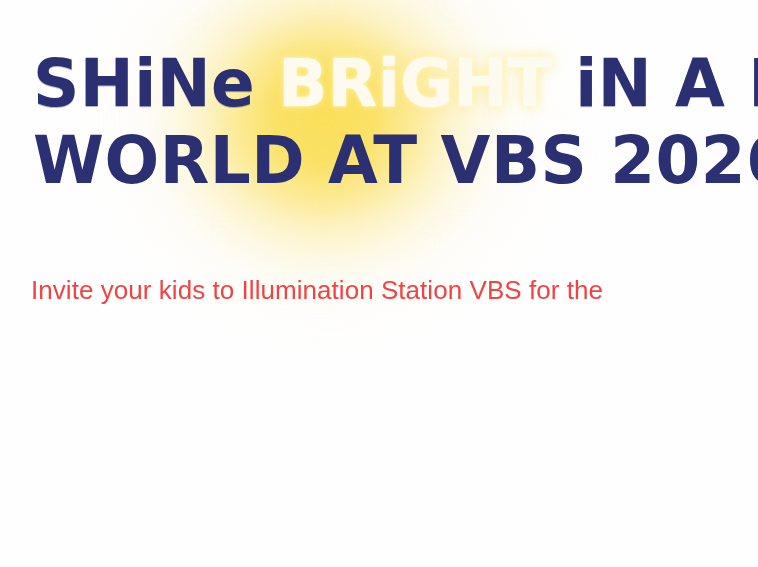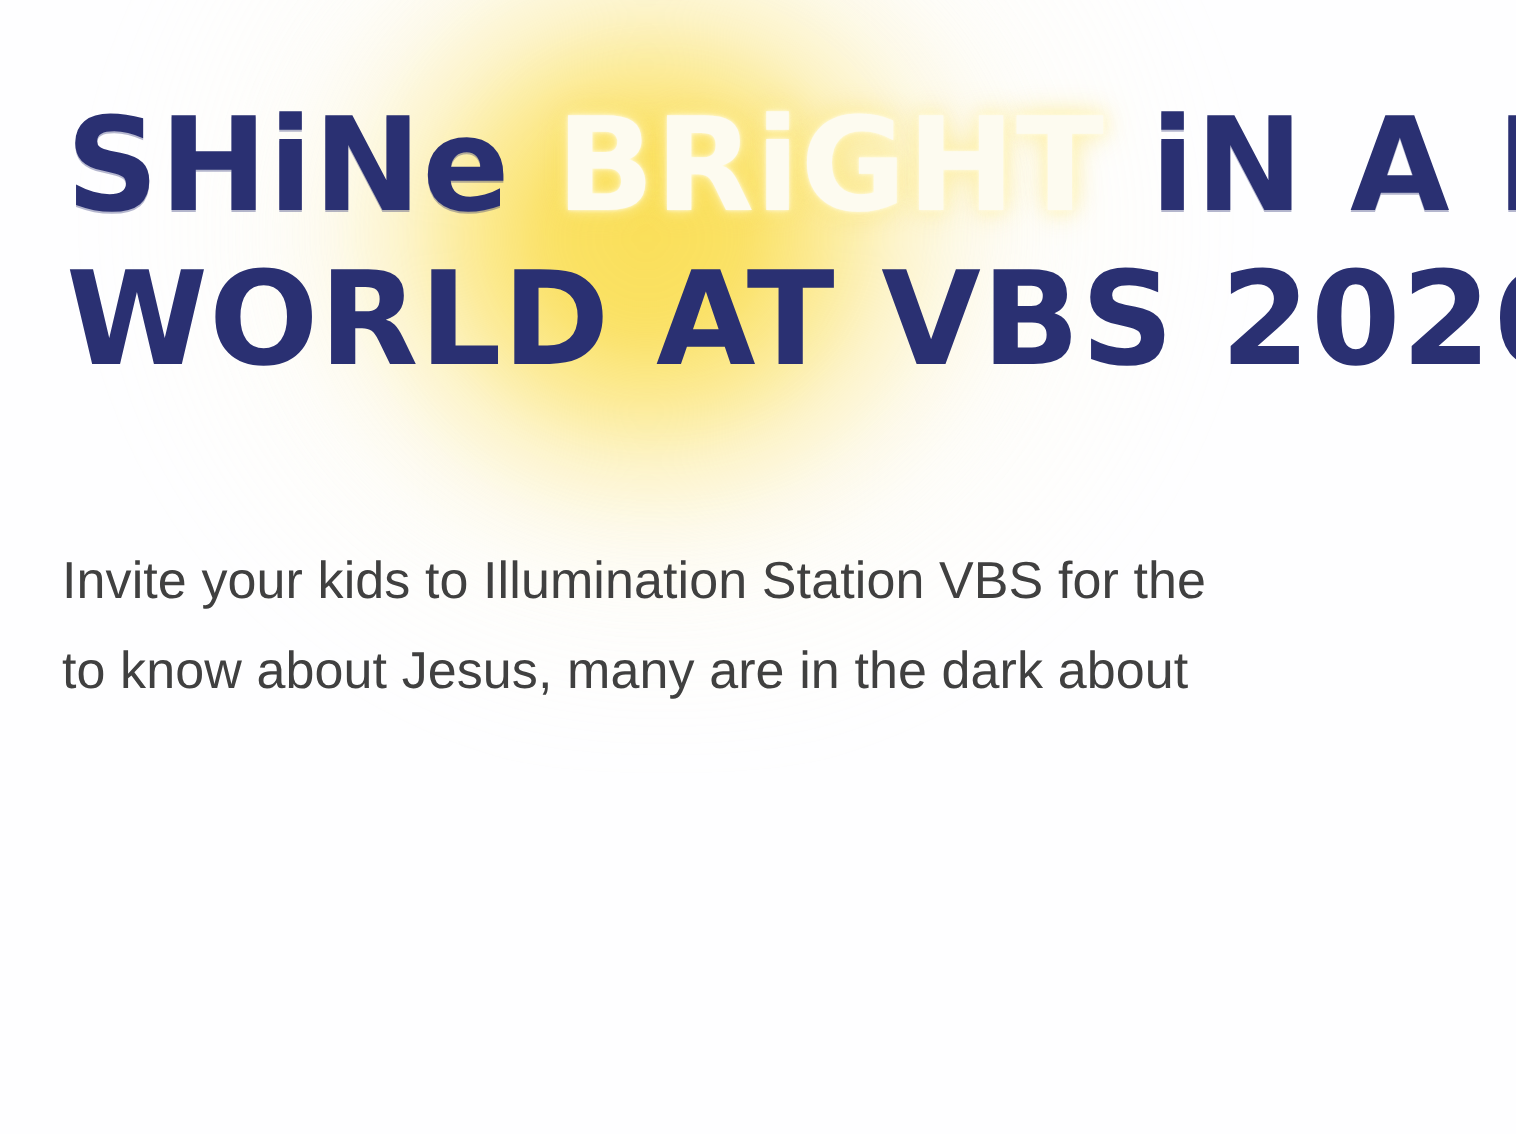--- a/index.html
+++ b/index.html
@@ -103,21 +103,21 @@
     position: absolute;
     left: 31px;
     top: 268px;
     width: 700px;
   }
   .body-line {
     display: block;
     font-family: "Liberation Sans", sans-serif;
     font-size: 26px;
     font-weight: normal;
-    color: #404040;
+    color: #ef4444;
     line-height: 45px;
     letter-spacing: 0.05px;
     white-space: nowrap;
   }
 </style>
 </head>
 <body>
 
 <div id="page">
 
@@ -126,16 +126,15 @@
     <div class="glow-core"></div>
   </div>
 
   <div class="headline">
     <span class="head-line line-1"><span class="seg seg-navy">SHiNe </span><span class="seg seg-bright">BRiGHT</span><span class="seg seg-navy"> iN A DARK</span></span>
     <span class="head-line line-2">WORLD AT VBS 2026</span>
   </div>
 
   <div class="body-copy">
     <span class="body-line">Invite your kids to Illumination Station VBS for the</span>
-    <span class="body-line">to know about Jesus, many are in the dark about</span>
   </div>
 
 </div>
 
 </body></html>

